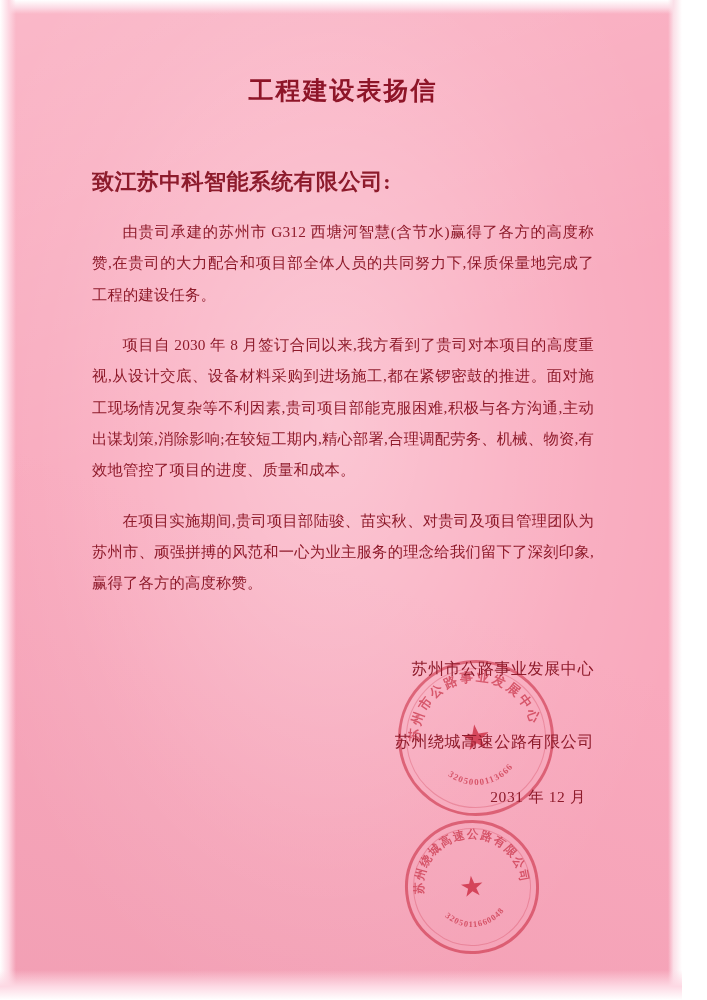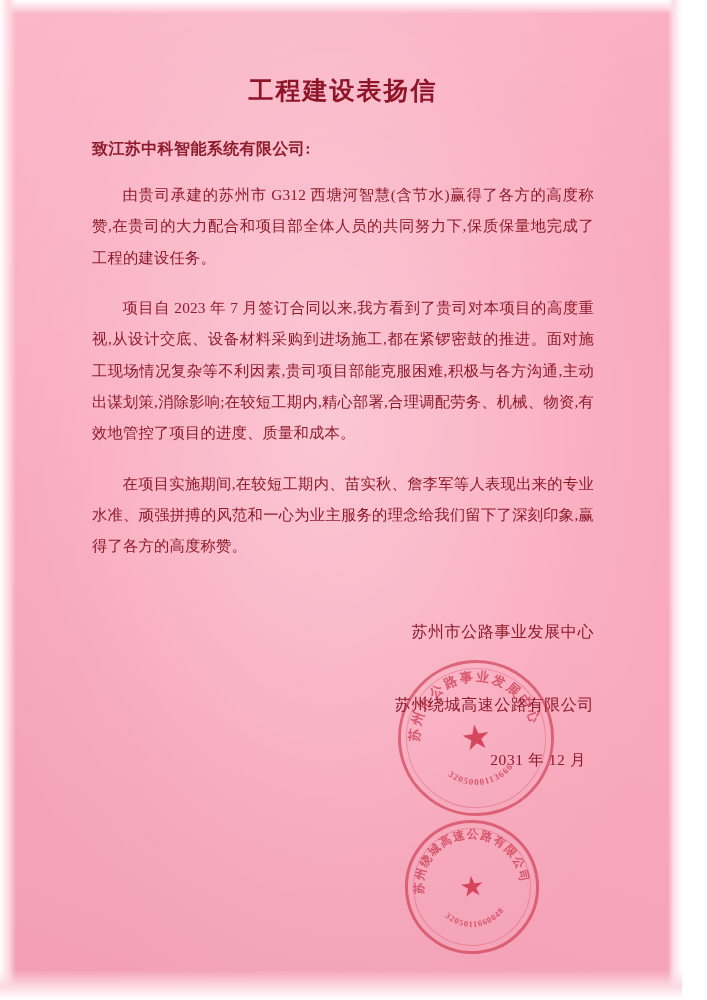--- a/index.html
+++ b/index.html
@@ -71,22 +71,22 @@
     padding-top: 74px;
     text-align: center;
     font-size: 25px;
     font-weight: bold;
     letter-spacing: 2px;
     color: #8e1528;
     font-family: "Liberation Serif", "DejaVu Serif", serif;
   }
 
   .salutation {
-    margin-top: 32px;
-    font-size: 16px;
+    margin-top: 60px;
+    font-size: 22px;
     font-weight: bold;
     color: #8d1b2c;
     letter-spacing: 0.4px;
   }
 
   .para {
     margin-top: 19px;
     font-size: 15.3px;
     line-height: 2.05;
     color: #8e1b2b;
@@ -179,22 +179,22 @@
   <div class="edge-right"></div>
   <div class="edge-bottom"></div>
 
   <div class="content">
 
     <h1 class="doc-title">工程建设表扬信</h1>
 
     <div class="salutation">致江苏中科智能系统有限公司:</div>
 
     <p class="para">由贵司承建的苏州市 G312 西塘河智慧(含节水)赢得了各方的高度称赞,在贵司的大力配合和项目部全体人员的共同努力下,保质保量地完成了工程的建设任务。</p>
-    <p class="para">项目自 2023 年 7 月签订合同以来,我方看到了贵司对本项目的高度重视,从设计交底、设备材料采购到进场施工,都在紧锣密鼓的推进。面对施工现场情况复杂等不利因素,贵司项目部能克服困难,积极与各方沟通,主动出谋划策,消除影响;在较短工期内,精心部署,合理调配劳务、机械、物资,有效地管控了项目的进度、质量和成本。</p>
-    <p class="para">在项目实施期间,在较短工期内、苗实秋、詹李军等人表现出来的专业水准、顽强拼搏的风范和一心为业主服务的理念给我们留下了深刻印象,赢得了各方的高度称赞。</p>
+    <p class="para">项目自 2030 年 8 月签订合同以来,我方看到了贵司对本项目的高度重视,从设计交底、设备材料采购到进场施工,都在紧锣密鼓的推进。面对施工现场情况复杂等不利因素,贵司项目部能克服困难,积极与各方沟通,主动出谋划策,消除影响;在较短工期内,精心部署,合理调配劳务、机械、物资,有效地管控了项目的进度、质量和成本。</p>
+    <p class="para">在项目实施期间,贵司项目部陆骏、苗实秋、对贵司及项目管理团队为苏州市、顽强拼搏的风范和一心为业主服务的理念给我们留下了深刻印象,赢得了各方的高度称赞。</p>
 
     <div class="signblock">
       <div class="sign-line">苏州市公路事业发展中心</div>
       <div class="sign-line last">苏州绕城高速公路有限公司</div>
       <div class="date-line">2031 年 12 月</div>
     </div>
 
   </div>
 
   <div class="seal seal-1">

